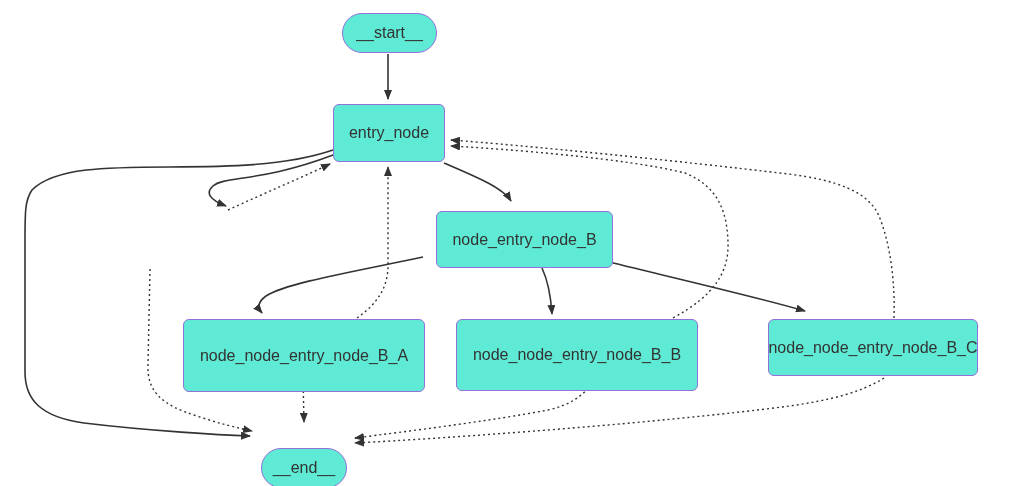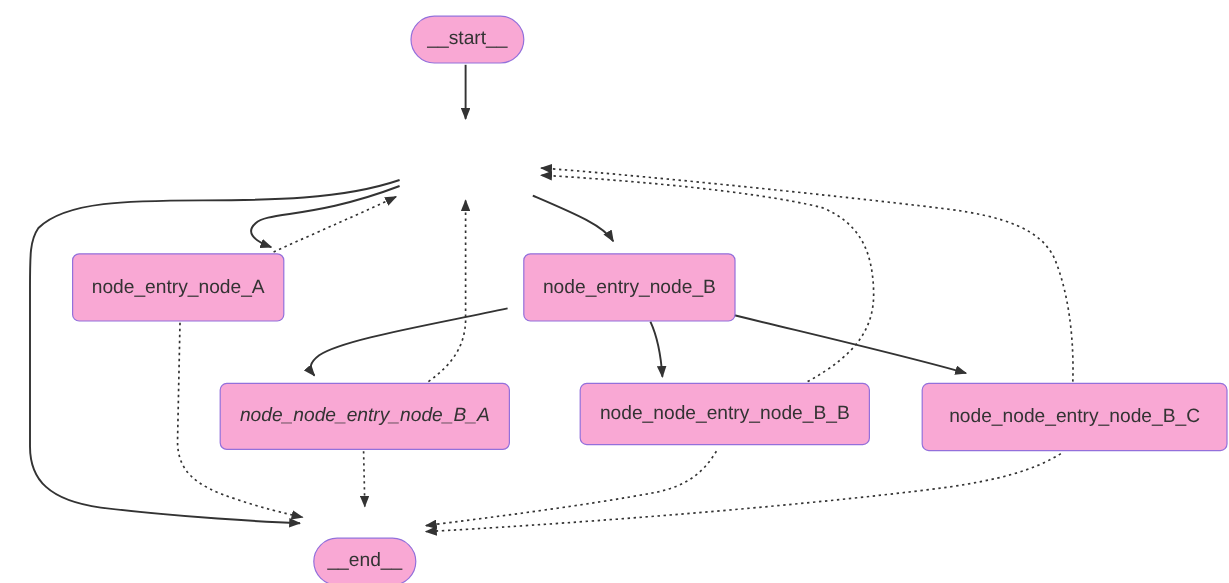--- a/index.html
+++ b/index.html
@@ -2,21 +2,21 @@
 <html><head>
 <meta charset="utf-8">
 <style>
   html,body{margin:0;padding:0;background:#ffffff;}
   body{width:1024px;height:486px;position:relative;overflow:hidden;
        font-family:"Liberation Sans","DejaVu Sans",sans-serif;}
   #canvas{position:absolute;left:0;top:0;width:1024px;height:486px;}
   svg{position:absolute;left:0;top:0;}
   .node{
     position:absolute;
-    background:#f9a8d4;
+    background:#5eead4;
     border:1.5px solid #9370DB;
     border-radius:6px;
     display:flex;align-items:center;justify-content:center;
     color:#333333;font-size:16px;white-space:nowrap;
     box-sizing:border-box;
     z-index:2;
   }
   .stadium{border-radius:20px;}
   .edge{fill:none;stroke:#333333;stroke-width:1.6;}
   .edge.dotted{stroke-width:1.4;stroke-dasharray:2 3;}
@@ -48,38 +48,38 @@
     <path class="edge dotted" marker-end="url(#arrow)" d="M673,318 C715,295 729,272 728,242 C727,210 717,186 685,173 C625,158 505,149 451,146"></path>
     <path class="edge dotted" marker-end="url(#arrow)" d="M597,376 C585,396 570,405 548,410 C490,421 410,431 355,438"></path>
     <path class="edge dotted" marker-end="url(#arrow)" d="M894,318 C895,288 892,248 879,216 C868,191 836,180 788,174 C680,161 520,145 451,140"></path>
     <path class="edge dotted" marker-end="url(#arrow)" d="M884,378 C860,393 830,400 790,406 C650,424 450,438 355,443"></path>
   </svg>
 
   <div class="node stadium" style="left:342px;top:13px;width:95px;height:40px;">
     <span>__start__</span>
   </div>
 
+  <div class="node" style="left:333px;top:104px;width:112px;height:58px;">
+    <span>entry_node</span>
+  </div>
 
-  <div class="node" style="left:60px;top:211px;width:177px;height:57px;">
-    <span>node_entry_node_A</span>
-  </div>
 
   <div class="node" style="left:436px;top:211px;width:177px;height:57px;">
     <span>node_entry_node_B</span>
   </div>
 
-  <div class="node" style="left:183px;top:319px;width:242px;height:56px;font-style:italic;">
+  <div class="node" style="left:183px;top:319px;width:242px;height:73px;">
     <span>node_node_entry_node_B_A</span>
   </div>
 
-  <div class="node" style="left:483px;top:319px;width:242px;height:52px;">
+  <div class="node" style="left:456px;top:319px;width:242px;height:72px;">
     <span>node_node_entry_node_B_B</span>
   </div>
 
-  <div class="node" style="left:768px;top:319px;width:255px;height:57px;">
+  <div class="node" style="left:768px;top:319px;width:210px;height:57px;">
     <span>node_node_entry_node_B_C</span>
   </div>
 
   <div class="node stadium" style="left:261px;top:448px;width:86px;height:40px;">
     <span>__end__</span>
   </div>
 
 </div>
 
 </body></html>

